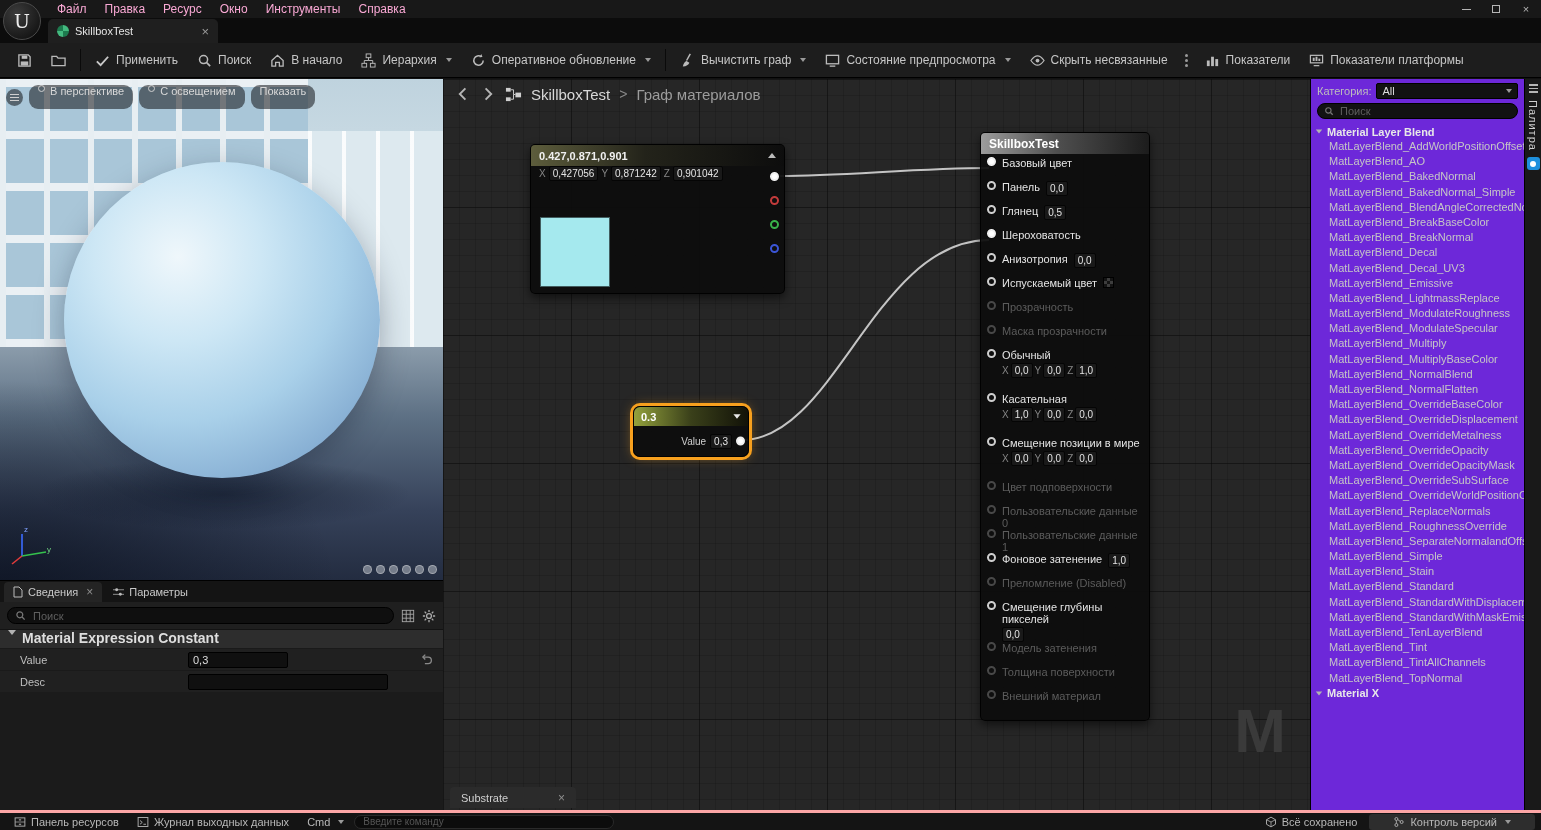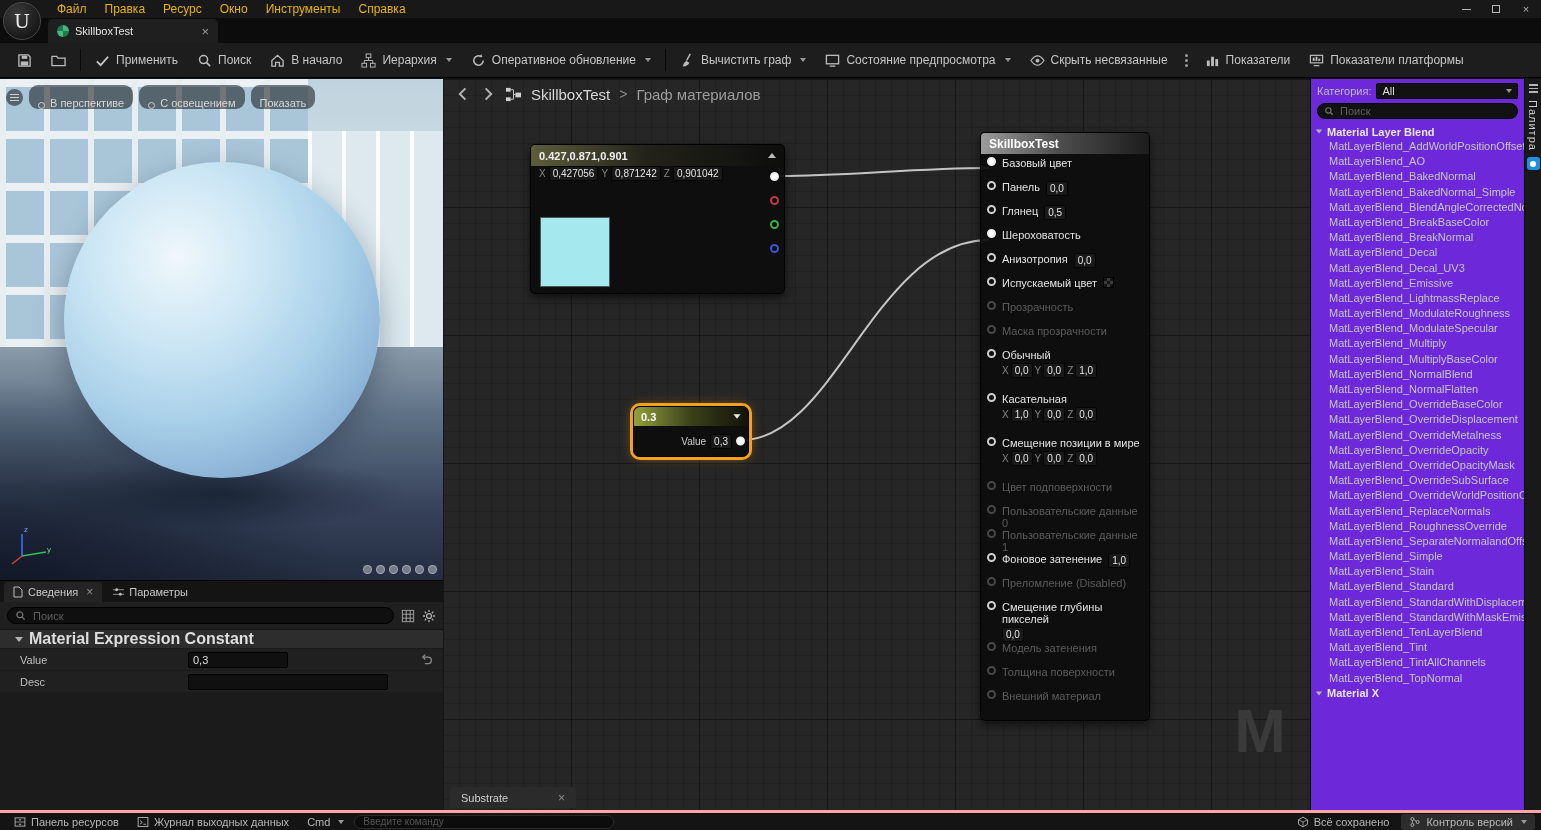--- a/index.html
+++ b/index.html
@@ -3,21 +3,21 @@
 <meta charset="utf-8">
 <style>
   html,body{margin:0;padding:0;background:#000;}
   *{box-sizing:border-box;}
   #app{position:relative;width:1541px;height:830px;overflow:hidden;background:#111;
        font-family:"Liberation Sans","DejaVu Sans",sans-serif;-webkit-font-smoothing:antialiased;}
   svg{display:block;}
 
   
   .menubar{position:absolute;left:0;top:0;right:0;height:18px;background:#181818;display:flex;align-items:center;padding-left:48px;z-index:40;}
-  .menu-item{padding:0 9px;font-size:12px;color:#eab308;line-height:18px;cursor:default;}
+  .menu-item{padding:0 9px;font-size:12px;color:#f9a8d4;line-height:18px;cursor:default;}
   .win-controls{margin-left:auto;display:flex;height:100%;}
   .win-btn{width:30px;display:flex;align-items:center;justify-content:center;color:#b5b5b5;font-size:11px;}
   .wb-min{width:9px;height:1px;background:#b5b5b5;}
   .wb-max{width:8px;height:8px;border:1px solid #b5b5b5;}
   .logo{position:absolute;left:3px;top:2px;width:38px;height:38px;border-radius:50%;
         background:radial-gradient(circle at 35% 30%,#3c3c3c,#0a0a0a);border:1px solid #4a4a4a;z-index:50;
         display:flex;align-items:center;justify-content:center;color:#ededed;font-size:19px;font-family:"DejaVu Serif",serif;}
 
   
   .tabbar{position:absolute;left:0;top:18px;right:0;height:25px;background:#0c0c0c;z-index:30;}
@@ -55,39 +55,39 @@
   .vp-floor-shade{position:absolute;left:-80px;top:300px;width:420px;height:260px;
       background:radial-gradient(ellipse at 20% 80%,rgba(10,16,30,.75),rgba(10,16,30,0) 70%);}
   .vp-shadow{position:absolute;left:28px;top:378px;width:390px;height:74px;
       background:radial-gradient(ellipse,rgba(14,22,38,.6),rgba(14,22,38,0) 68%);}
   .vp-sphere{position:absolute;left:64px;top:83px;width:316px;height:316px;border-radius:50%;
       background:radial-gradient(circle at 36% 30%,#eff7fb 0%,#cde7f5 28%,#a9d0e9 55%,#82aad0 82%,#6c90b6 100%);
       box-shadow:0 10px 30px rgba(20,30,50,.35);}
   .vp-top{position:absolute;left:6px;top:6px;display:flex;align-items:center;gap:6px;z-index:3;}
   .vp-menu{width:17px;height:17px;border-radius:9px;background:rgba(18,20,24,.55);display:flex;flex-direction:column;justify-content:center;align-items:center;gap:2px;}
   .vp-menu i{width:9px;height:1px;background:#cfcfcf;}
-  .vp-pill{display:inline-flex;align-items:flex-end;gap:5px;height:24px;padding:0 9px;border-radius:9px;
+  .vp-pill{display:inline-flex;align-items:flex-start;gap:5px;height:24px;padding:0 9px;border-radius:9px;
            background:rgba(18,20,24,.55);color:#d8d8d8;font-size:11px;white-space:nowrap;}
   .vp-dot{width:7px;height:7px;border-radius:50%;border:1.5px solid #cfcfcf;flex:none;}
   .vp-gizmo{position:absolute;left:8px;bottom:14px;width:46px;height:44px;z-index:3;}
   .vp-circles{position:absolute;right:6px;bottom:6px;display:flex;gap:4px;z-index:3;}
   .vp-circles i{width:9px;height:9px;border-radius:50%;background:rgba(215,220,225,.45);border:1px solid rgba(255,255,255,.35);}
 
   
   .details{position:absolute;left:0;top:580px;width:443px;height:230px;background:#1b1b1b;border-top:1px solid #000;z-index:20;}
   .d-tabs{height:21px;background:#141414;display:flex;align-items:flex-end;padding-left:4px;gap:2px;}
   .d-tab{display:flex;align-items:center;gap:5px;height:20px;padding:0 9px;font-size:11px;color:#c9c9c9;}
   .d-tab.active{background:#242424;border-radius:4px 4px 0 0;}
   .d-tab .x{color:#8d8d8d;font-size:12px;margin-left:3px;}
   .d-toolbar{height:27px;display:flex;align-items:center;padding:0 7px;gap:7px;background:#1f1f1f;}
   .d-search{flex:1;height:17px;background:#0f0f0f;border:1px solid #000;border-radius:9px;display:flex;align-items:center;gap:5px;padding:0 7px;}
   .d-search input{flex:1;background:transparent;border:none;outline:none;color:#ccc;font-size:11px;}
   .d-search input::placeholder{color:#5f5f5f;}
-  .d-section{height:19px;background:#2d2d2d;border-top:1px solid #131313;display:flex;align-items:center;gap:6px;padding:0 15px;
-             font-size:16px;font-weight:bold;color:#dedede;}
+  .d-section{height:19px;background:#2d2d2d;border-top:1px solid #131313;display:flex;align-items:flex-start;gap:6px;padding:0 8px;
+             font-size:14px;font-weight:bold;color:#dedede;}
   .tri-down{width:0;height:0;border-left:4px solid transparent;border-right:4px solid transparent;border-top:5px solid #b2b2b2;flex:none;}
   .d-row{height:22px;display:flex;align-items:center;padding:0 10px 0 20px;background:#202020;border-top:1px solid #1a1a1a;font-size:11px;color:#bfbfbf;}
   .d-row .lbl{width:168px;}
   .d-input{width:100px;height:16px;background:#101010;border:1px solid #000;border-radius:2px;color:#ddd;font-size:11px;padding:0 4px;outline:none;}
   .d-input.wide{width:200px;}
   .d-undo{margin-left:auto;}
 
   
   .graph{position:absolute;left:443px;top:79px;width:867px;height:731px;overflow:hidden;background-color:#262626;
     background-image:
@@ -169,21 +169,21 @@
   .strip-user i{width:6px;height:6px;border-radius:50%;background:#fff;}
 
   
   .statusbar{position:absolute;left:0;top:810px;right:0;height:20px;background:#141414;border-top:3px solid #fca5a5;
              display:flex;align-items:center;font-size:11px;color:#b8b8b8;padding:0 6px;gap:2px;z-index:40;}
   .sb-item{display:flex;align-items:center;gap:5px;padding:0 8px;height:100%;white-space:nowrap;}
   .sb-cmdinput{width:260px;height:14px;background:#0c0c0c;border:1px solid #2a2a2a;border-radius:7px;color:#ccc;
                font-size:10px;padding:0 8px;outline:none;}
   .sb-cmdinput::placeholder{color:#555;}
   .sb-right{margin-left:auto;display:flex;align-items:center;gap:4px;}
-  .sb-sc{background:#2d2d2d;border-radius:3px;height:16px;display:flex;align-items:center;gap:5px;padding:0 8px;}
+  .sb-sc{background:#2d2d2d;border-radius:3px;height:16px;display:flex;align-items:center;gap:5px;padding:0 24px;}
 </style>
 </head>
 <body>
 
 <div id="app">
 
   <div class="logo">U</div>
 
   <div class="menubar">
     <div style="display:flex">

